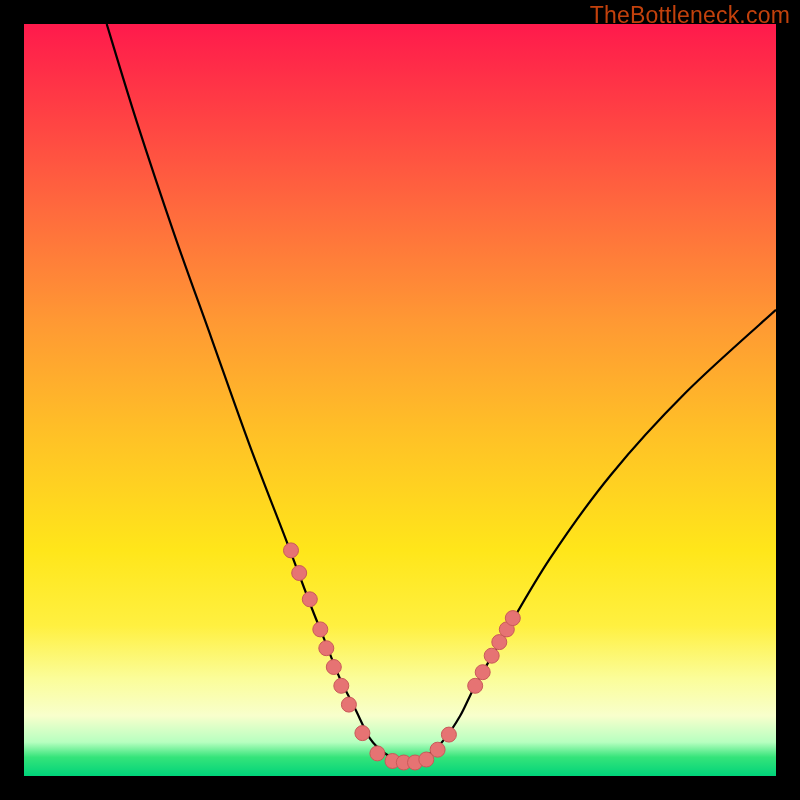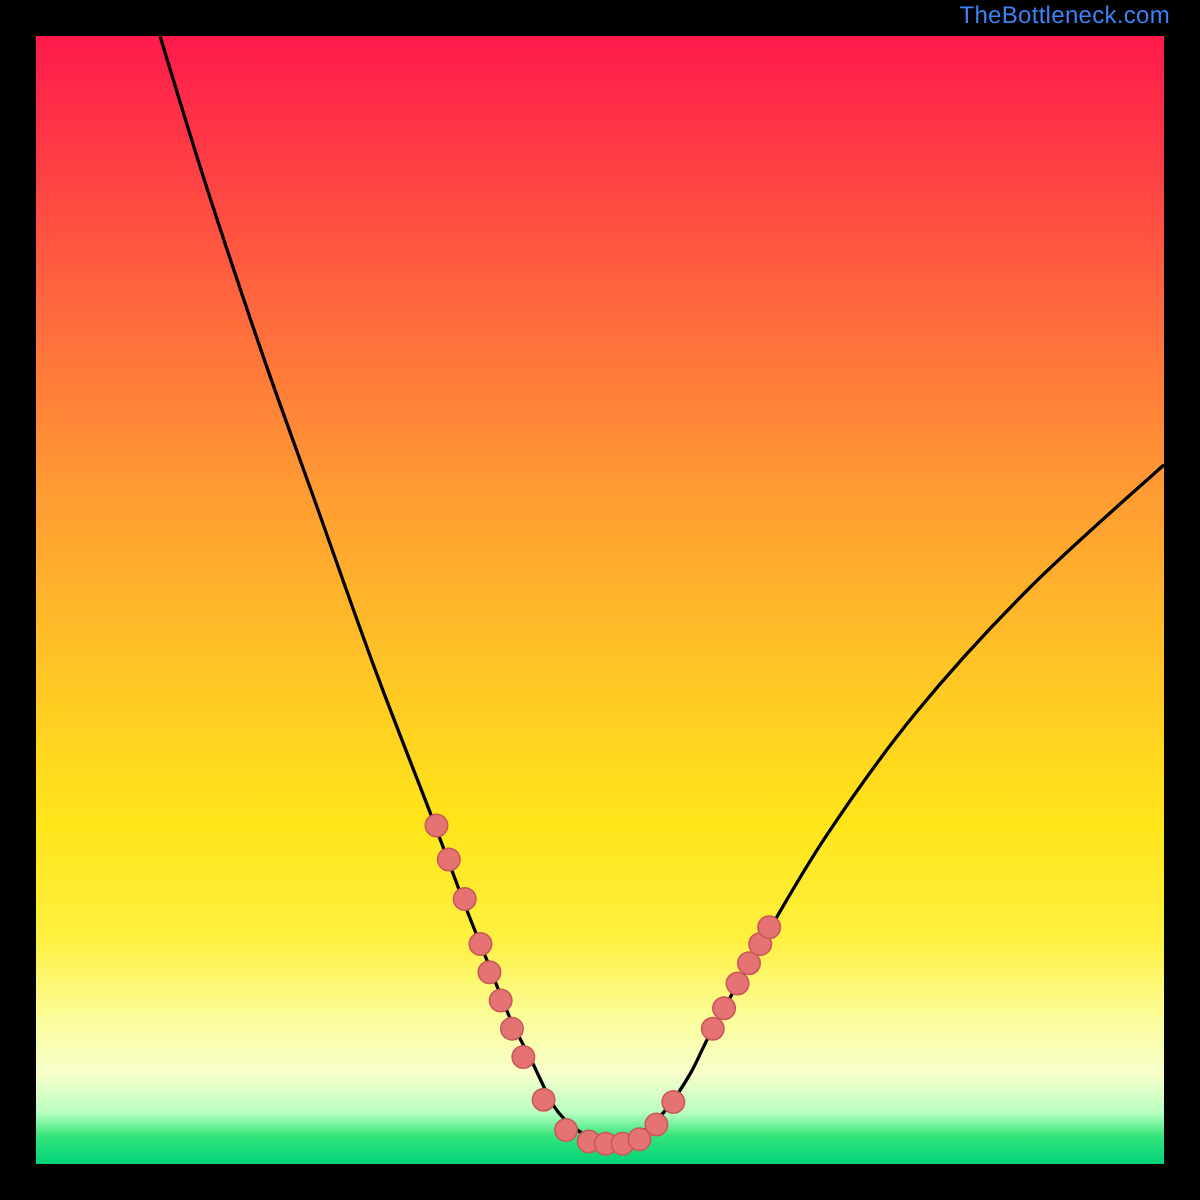--- a/index.html
+++ b/index.html
@@ -43,23 +43,23 @@
   svg.curve {
     position: absolute;
     left: 0;
     top: 0;
     width: 752px;
     height: 752px;
   }
   .watermark {
     position: absolute;
     top: 2px;
-    right: 20px;
-    color: #3b82f6;
-    font-size: 16px;
+    right: 10px;
+    color: #c2410c;
+    font-size: 23px;
     letter-spacing: 0.2px;
   }
 </style>
 </head>
 <body>
 
 <div class="frame">
   <div class="gradient"></div>
   <svg class="curve" viewBox="0 0 752 752">
     <path id="curve-path" fill="none" stroke="#000000" stroke-width="2.2" d="M 82.7 0.0 C 87.7 16.3, 101.5 62.7, 112.8 97.8 C 124.1 132.9, 137.9 174.2, 150.4 210.6 C 162.9 246.9, 175.5 280.7, 188.0 315.8 C 200.5 350.9, 213.1 387.3, 225.6 421.1 C 238.1 455.0, 253.2 492.6, 263.2 518.9 C 273.2 545.2, 279.5 562.7, 285.8 579.0 C 292.0 595.3, 295.8 604.1, 300.8 616.6 C 305.8 629.2, 310.8 643.0, 315.8 654.2 C 320.9 665.5, 325.9 674.3, 330.9 684.3 C 335.9 694.3, 340.9 706.9, 345.9 714.4 C 350.9 721.9, 355.9 725.7, 361.0 729.4 C 366.0 733.2, 371.0 735.7, 376.0 737.0 C 381.0 738.2, 386.0 738.2, 391.0 737.0 C 396.1 735.7, 401.1 733.2, 406.1 729.4 C 411.1 725.7, 416.1 720.7, 421.1 714.4 C 426.1 708.1, 431.1 700.6, 436.2 691.8 C 441.2 683.1, 443.7 675.5, 451.2 661.8 C 458.7 648.0, 468.7 630.4, 481.3 609.1 C 493.8 587.8, 508.9 560.2, 526.4 533.9 C 543.9 507.6, 564.0 478.8, 586.6 451.2 C 609.1 423.6, 634.2 396.1, 661.8 368.5 C 689.3 340.9, 737.0 299.5, 752.0 285.8"></path>

